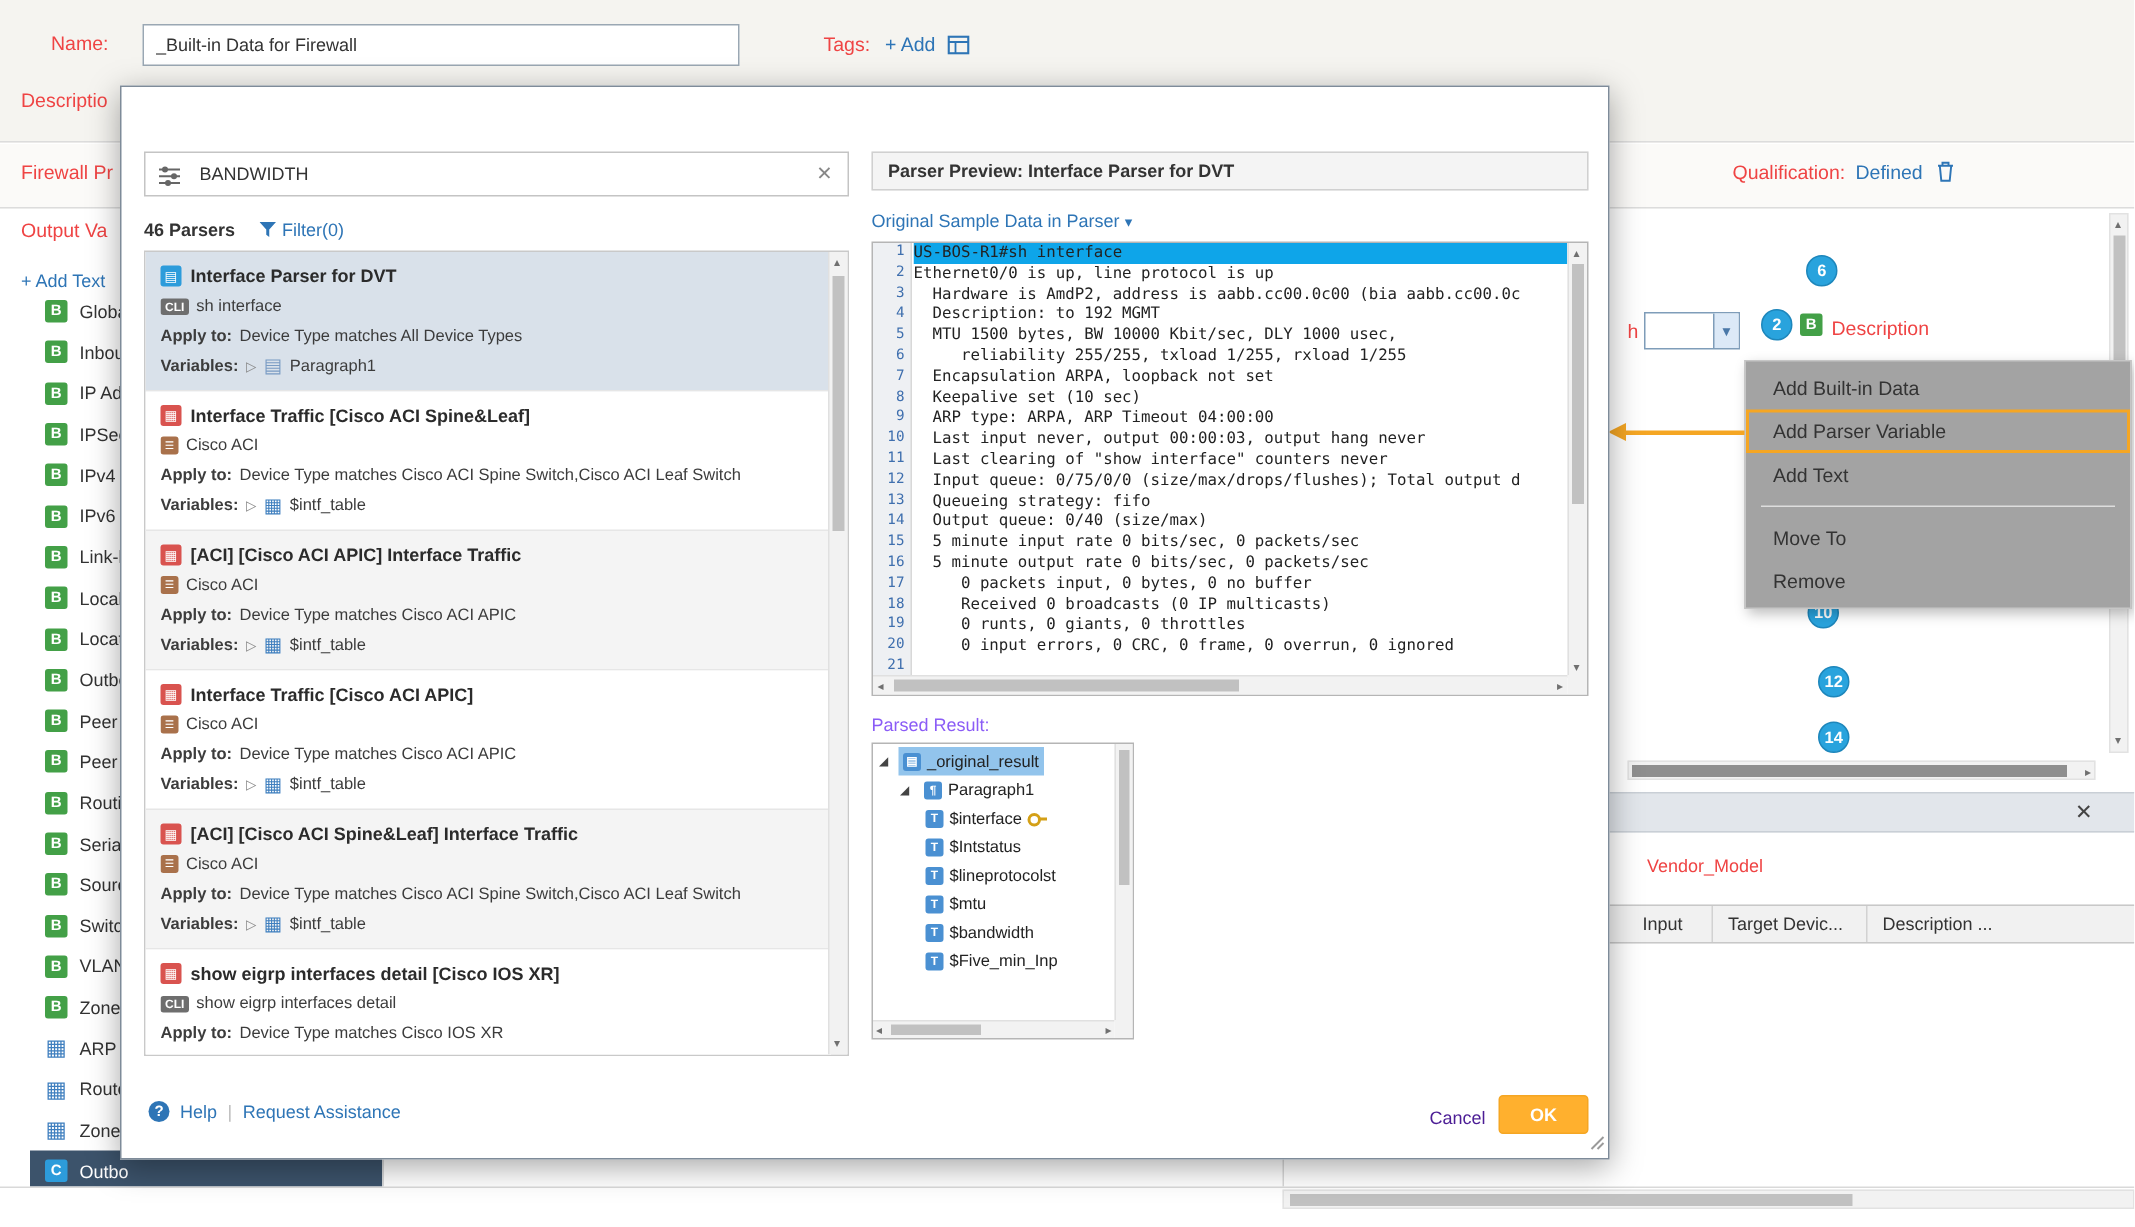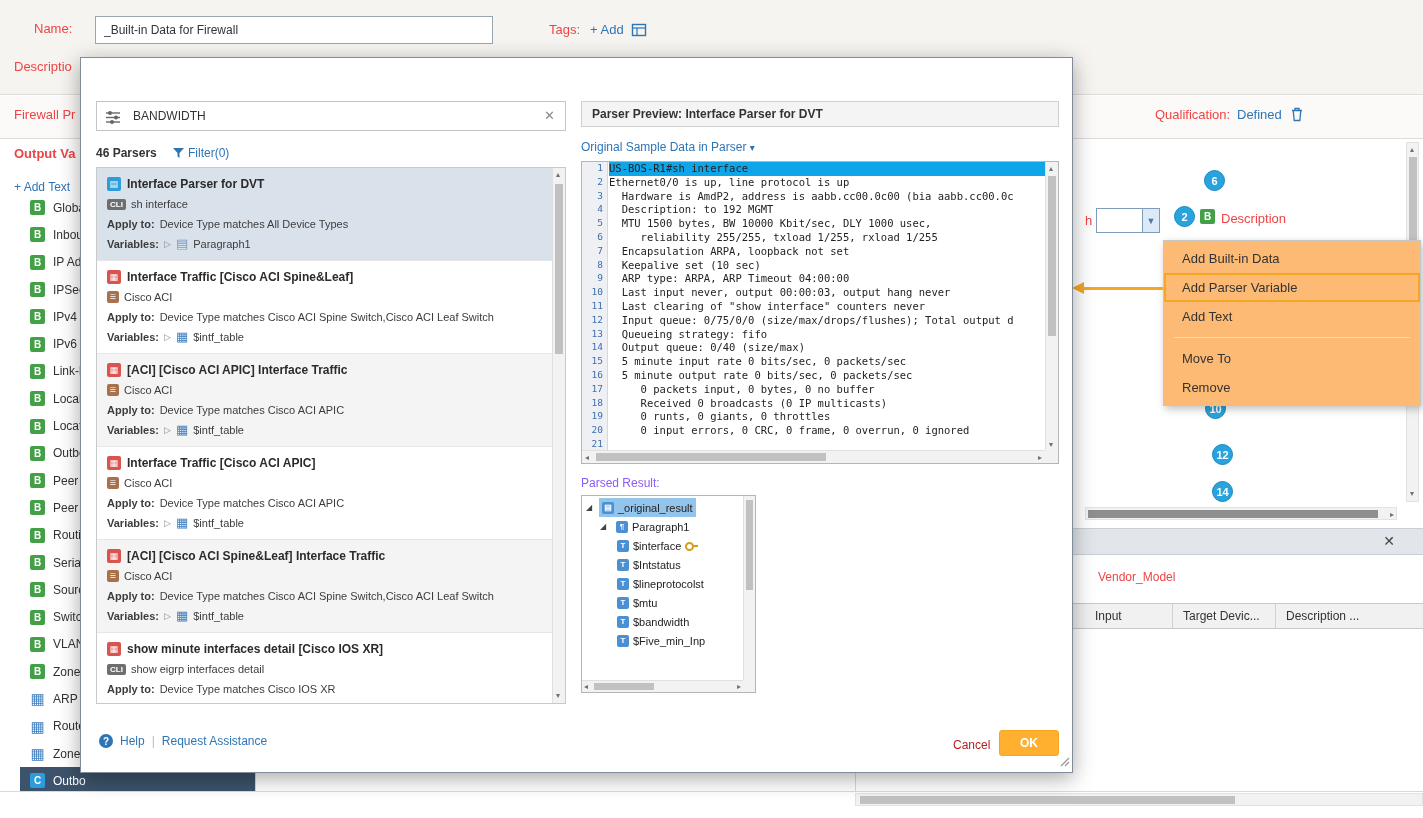--- a/index.html
+++ b/index.html
@@ -1,20 +1,20 @@
 <!DOCTYPE html>
 <html><head>
 <meta charset="utf-8">
 <style>
   *{box-sizing:border-box}
   body{margin:0;background:#fff;font-family:"Liberation Sans",sans-serif}
   .page{position:relative;width:1423px;height:818px;background:#fff;overflow:hidden;font-size:12px;color:#333}
   .abs{position:absolute}
   .lbl{position:absolute;font-size:13px;color:#ef4444;white-space:nowrap}
-  .bold{font-weight:bold}
+  .bold{font-weight:normal}
   .link{position:absolute;color:#2e75b6;font-size:13px;cursor:pointer;white-space:nowrap}
   .strip1{position:absolute;left:0;top:0;width:100%;height:95px;background:#f5f4f0;border-bottom:1px solid #dcdcdc}
   .strip2{position:absolute;left:0;top:96px;width:100%;height:43px;background:#fbfaf8;border-bottom:1px solid #dcdcdc}
   .name-input{position:absolute;left:95px;top:16px;width:398px;height:28px;border:1px solid #9aa7b3;padding:0 8px;font:12px "Liberation Sans",sans-serif;color:#333;background:#fff}
   .hline{position:absolute;height:1px;background:#d9d9d9}
   .vline{position:absolute;width:1px;background:#d9d9d9}
   
   .sidebar{position:absolute;left:20px;top:194px;width:235px;height:597px;overflow:hidden}
   .sb-row{display:flex;align-items:center;height:27.3px;padding-left:10px;gap:8px;cursor:pointer}
   .sb-row.sel{background:#3c536b;color:#fff}
@@ -30,21 +30,21 @@
   .b-icon{position:absolute;width:15px;height:15px;border-radius:2px;background:#43a047;color:#fff;font-size:10px;font-weight:bold;display:flex;align-items:center;justify-content:center}
   .sbar{position:absolute;background:#f2f2f2;border:1px solid #e2e2e2}
   .thumb{position:absolute;background:#c1c1c1}
   .thumb.dark{background:#8f8f8f}
   .arr{position:absolute;color:#707070;font-size:8px;line-height:1}
   .ph{position:absolute;left:1073px;top:528px;width:350px;height:27px;background:#e2e6eb;border-top:1px solid #c9cfd6;border-bottom:1px solid #c9cfd6}
   .ph-x{position:absolute;right:28px;top:4px;font-size:14px;color:#444;cursor:pointer}
   .btable{position:absolute;left:1073px;top:603px;width:350px;height:26px;background:#f1f1f1;border-top:1px solid #c8c8c8;border-bottom:1px solid #c8c8c8;display:flex;align-items:stretch}
   .btc{display:flex;align-items:center;font-size:12px;color:#333;border-right:1px solid #d2d2d2;white-space:nowrap;overflow:hidden}
   
-  .ctx{position:absolute;left:1163px;top:240px;width:258px;background:#fdba74;border:1px solid #c6c6c6;box-shadow:2px 3px 8px rgba(0,0,0,.25);padding:3px 0;z-index:40}
+  .ctx{position:absolute;left:1163px;top:240px;width:258px;background:#a3a3a3;border:1px solid #c6c6c6;box-shadow:2px 3px 8px rgba(0,0,0,.25);padding:3px 0;z-index:40}
   .cm-item{height:29px;line-height:29px;padding-left:18px;font-size:13px;color:#333;cursor:pointer;white-space:nowrap}
   .cm-item.hi{outline:2px solid #f5a623;outline-offset:-2px}
   .cm-sep{height:1px;background:#ddd;margin:6px 10px}
   .arrow-line{position:absolute;left:1083px;top:287px;width:80px;height:3px;background:#f5a623;z-index:45}
   .arrow-head{position:absolute;left:1072px;top:282px;width:0;height:0;border-top:6px solid transparent;border-bottom:6px solid transparent;border-right:12px solid #f5a623;z-index:45}
   
   .modal{position:absolute;left:80px;top:57px;width:993px;height:716px;background:#fff;border:1px solid #7e8b99;box-shadow:0 5px 20px rgba(0,0,0,.35);z-index:50}
   .m-title{position:absolute;left:0;top:0;right:0;height:26px;background:#3f556c;color:#fff;font-size:12px;line-height:26px;padding-left:12px}
   .m-close{position:absolute;right:10px;top:0;line-height:26px;color:#fff;font-size:13px;cursor:pointer}
   .search{position:absolute;left:15px;top:43px;width:470px;height:30px;border:1px solid #c4c4c4;background:#fff}
@@ -90,21 +90,21 @@
   .key-ic{position:relative;width:13px;height:9px;display:inline-block}
   .key-ic:before{content:"";position:absolute;left:0;top:1px;width:5px;height:5px;border:2px solid #d4a017;border-radius:50%}
   .key-ic:after{content:"";position:absolute;left:7px;top:3.5px;width:6px;height:2px;background:#d4a017}
   .vtab{position:absolute;left:685px;top:436px;width:278px;height:199px;border:1px solid #c9c9c9;background:#fff}
   .vtab-hd{display:flex;height:24px;background:#f2f2f2;border-bottom:1px solid #d5d5d5}
   .vhc{padding-left:8px;display:flex;align-items:center;font-size:12px;color:#333;border-right:1px solid #d5d5d5}
   .f-help{position:absolute;left:18px;top:676px;display:flex;align-items:center;gap:7px}
   .qmark{width:14px;height:14px;border-radius:50%;background:#2e75b6;color:#fff;font-size:10px;font-weight:bold;display:flex;align-items:center;justify-content:center}
   .f-link{color:#2e75b6;font-size:12px;cursor:pointer}
   .f-sep{color:#bbb;font-size:12px}
-  .cancel{position:absolute;left:872px;top:680px;color:#b91c1c;font-size:12px;cursor:pointer}
+  .cancel{position:absolute;left:872px;top:680px;color:#4c1d95;font-size:12px;cursor:pointer}
   .okbtn{position:absolute;left:918px;top:672px;width:60px;height:26px;background:#ffb02e;border:1px solid #f5a623;border-radius:3px;color:#fff;font-weight:bold;font-size:12px;display:flex;align-items:center;justify-content:center;cursor:pointer}
   .resize{position:absolute;right:2px;bottom:2px}
 </style>
 </head>
 <body>
 
 <div class="page">
 
   <div class="strip1"></div>
   <div class="strip2"></div>
@@ -242,21 +242,21 @@
     <span class="arr" style="left:3px;top:3px">▴</span>
     <div class="thumb" style="left:2px;top:14px;width:8px;height:110px"></div>
     <span class="arr" style="left:3px;bottom:3px">▾</span>
   </div>
 
   <div class="ph">
       <span class="ph-x">✕</span>
     </div>
   <span class="lbl" style="left:1098px;top:570px;font-size:12px">Vendor_Model</span>
   <div class="btable">
-    <div class="btc" style="width:100px;padding-left:22px">Input</div>
+    <div class="btc" style="width:69px;padding-left:22px">Input</div>
     <div class="btc" style="width:103px;padding-left:10px">Target Devic...</div>
     <div class="btc" style="flex:1;padding-left:10px;border-right:none">Description ...</div>
   </div>
 
   <div class="ctx">
       <div class="cm-item">Add Built-in Data</div>
       <div class="cm-item hi">Add Parser Variable</div>
       <div class="cm-item">Add Text</div>
       <div class="cm-sep"></div>
       <div class="cm-item">Move To</div>
@@ -391,21 +391,21 @@
             <div class="p-row4">
               <b>Variables:</b>
               <span class="expander">▷</span>
               <span class="var-ic vt">▦</span>
               <span class="p-var">$intf_table</span>
             </div>
           </div>
           <div class="p-item">
             <div class="p-row1">
               <span class="p-ic pir">▦</span>
-              <span class="p-name">show minute interfaces detail [Cisco IOS XR]</span>
+              <span class="p-name">show eigrp interfaces detail [Cisco IOS XR]</span>
             </div>
             <div class="p-row2">
               <span class="cli-badge">CLI</span>
               <span class="p-src">show eigrp interfaces detail</span>
             </div>
             <div class="p-row3">
               <b>Apply to:</b>
               <span>Device Type matches Cisco IOS XR</span>
             </div>
           </div>

